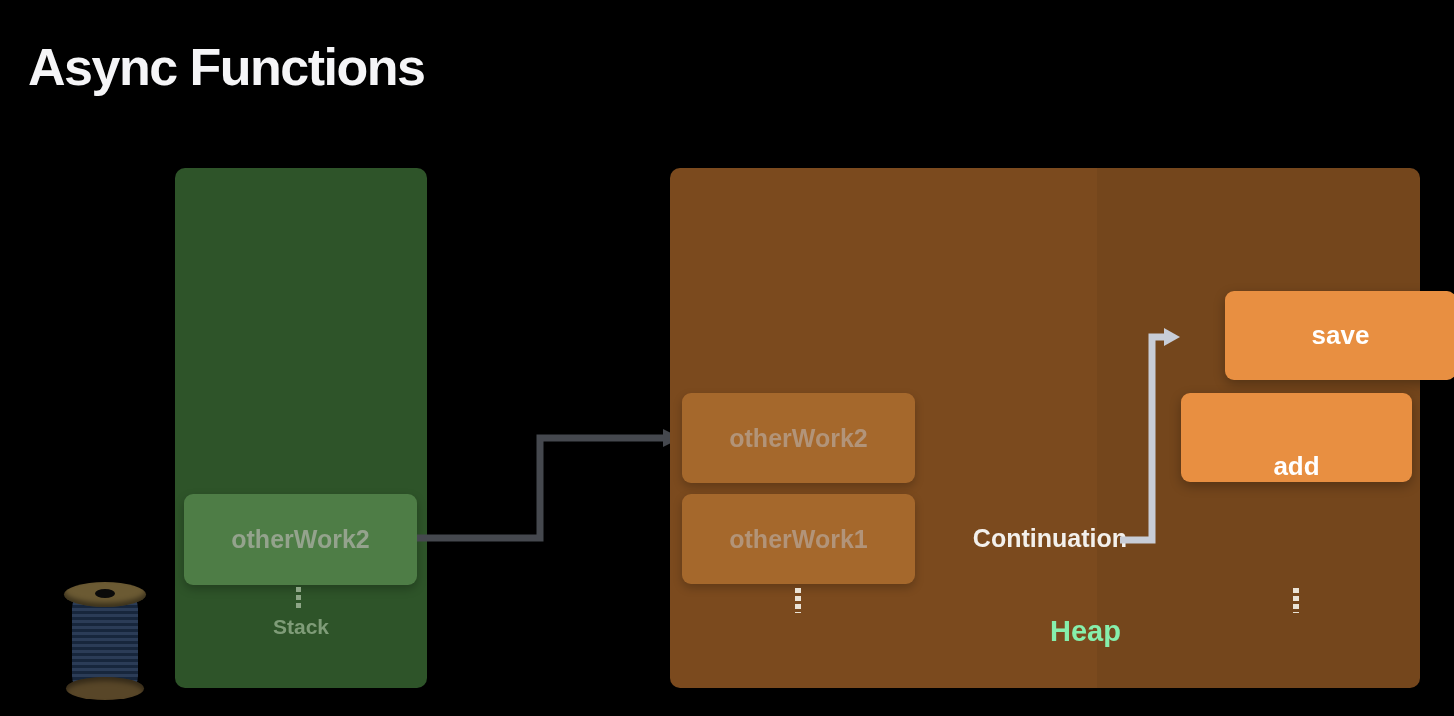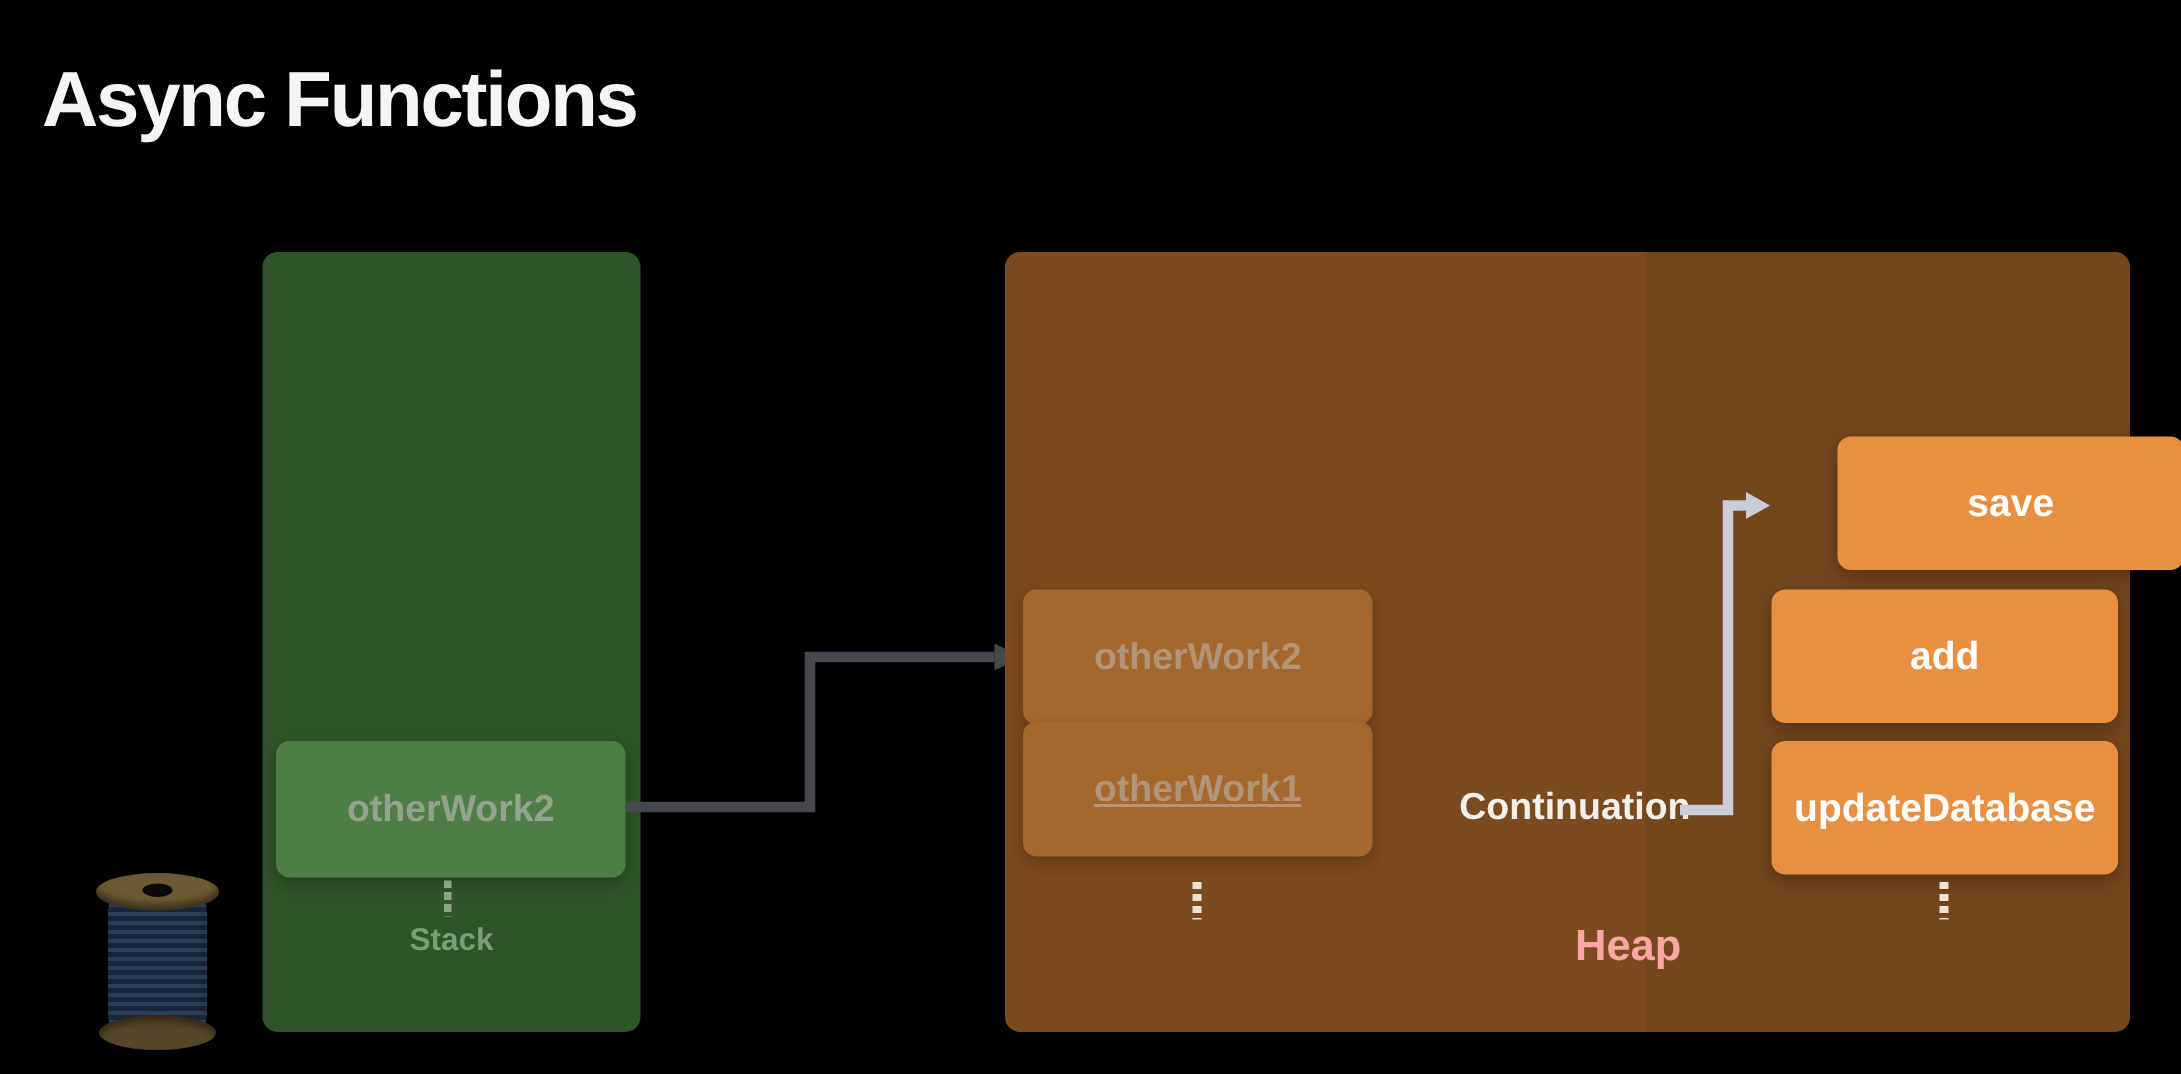--- a/index.html
+++ b/index.html
@@ -76,21 +76,21 @@
     left: 12px;
     width: 233px; height: 90px;
     background: #a5682c;
     border-radius: 9px;
     box-shadow: 0 4px 10px rgba(0,0,0,0.22);
     display: flex; align-items: center; justify-content: center;
     font-size: 25px; font-weight: 600;
     color: #b29479;
   }
   .heap-box.row-1 { top: 225px; }
-  .heap-box.row-2 { top: 313px; text-decoration: underline; }
+  .heap-box.row-2 { top: 326px; }
   .heap-dots {
     position: absolute;
     left: 125px; top: 420px;
     width: 6px; height: 25px;
     background: repeating-linear-gradient(to bottom, #eae3d6 0 5px, transparent 5px 8px);
   }
   .continuation-label {
     position: absolute;
     left: 0; top: 356px;
     width: 437px;
@@ -104,33 +104,33 @@
     left: 511px;
     width: 231px; height: 89px;
     background: #e88f41;
     border-radius: 9px;
     box-shadow: 0 4px 12px rgba(0,0,0,0.28);
     display: flex; align-items: center; justify-content: center;
     font-size: 26px; font-weight: 600;
     color: #ffffff;
   }
   .task-box.row-1 { top: 123px; margin-left: 44px; }
-  .task-box.row-2 { top: 225px; }
+  .task-box.row-2 { top: 225px; align-items: flex-end; }
   .task-box.row-3 { top: 326px; }
   .task-dots {
     position: absolute;
     left: 623px; top: 420px;
     width: 6px; height: 25px;
     background: repeating-linear-gradient(to bottom, #eae3d6 0 5px, transparent 5px 8px);
   }
   .heap-label {
     position: absolute;
     left: 380px; top: 447px;
     font-size: 29px; font-weight: 700;
-    color: #fca5a5;
+    color: #86efac;
   }
 
   
   .arrow-svg { position: absolute; overflow: visible; }
   .arrow-stack-to-heap { left: 413px; top: 428px; }
   .arrow-continuation { left: 1114px; top: 326px; }
 
   
   .spool {
     position: absolute;
@@ -207,23 +207,20 @@
     <div class="heap-dots"></div>
 
     <div class="continuation-label">Continuation</div>
 
     <div class="task-box row-1">
       <span>save</span>
     </div>
     <div class="task-box row-2">
       <span>add</span>
     </div>
-    <div class="task-box row-3">
-      <span>updateDatabase</span>
-    </div>
     <div class="task-dots"></div>
 
     <div class="heap-label">Heap</div>
   </div>
 
   <svg class="arrow-svg arrow-continuation" width="74" height="224">
     <path d="M 6 214 H 38 V 11 H 50" fill="none" stroke="#c8cdd7" stroke-width="7"></path>
     <polygon points="50,2 66,11 50,20" fill="#c8cdd7"></polygon>
   </svg>
 

